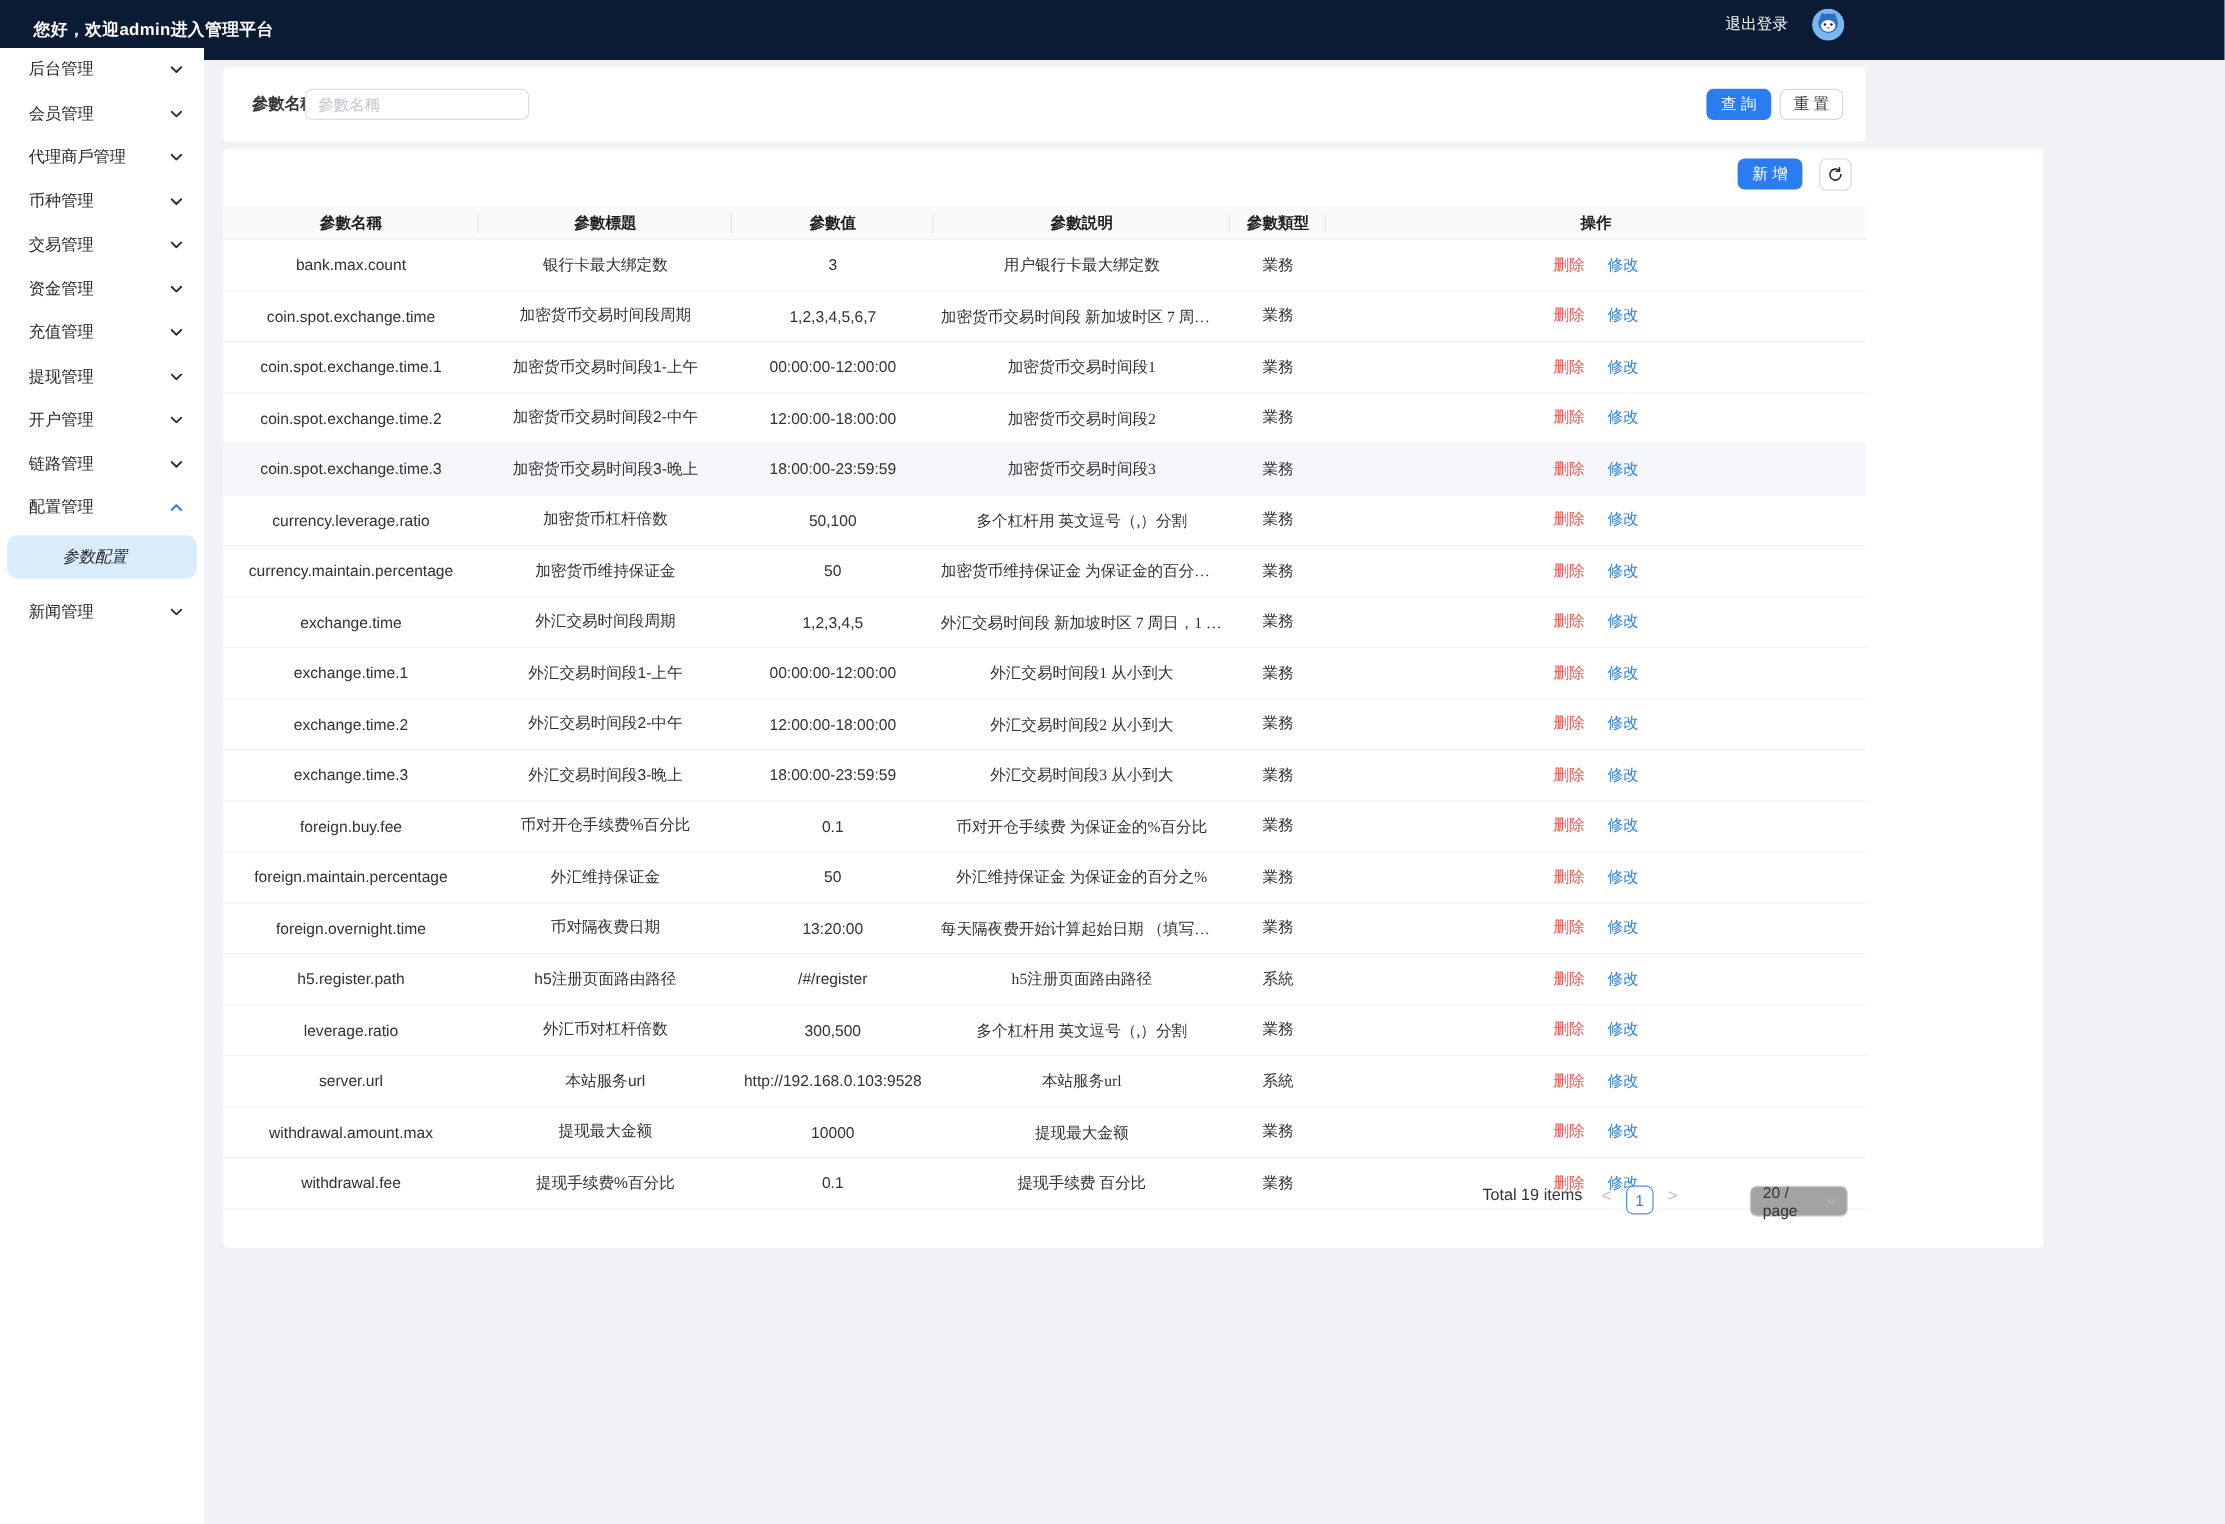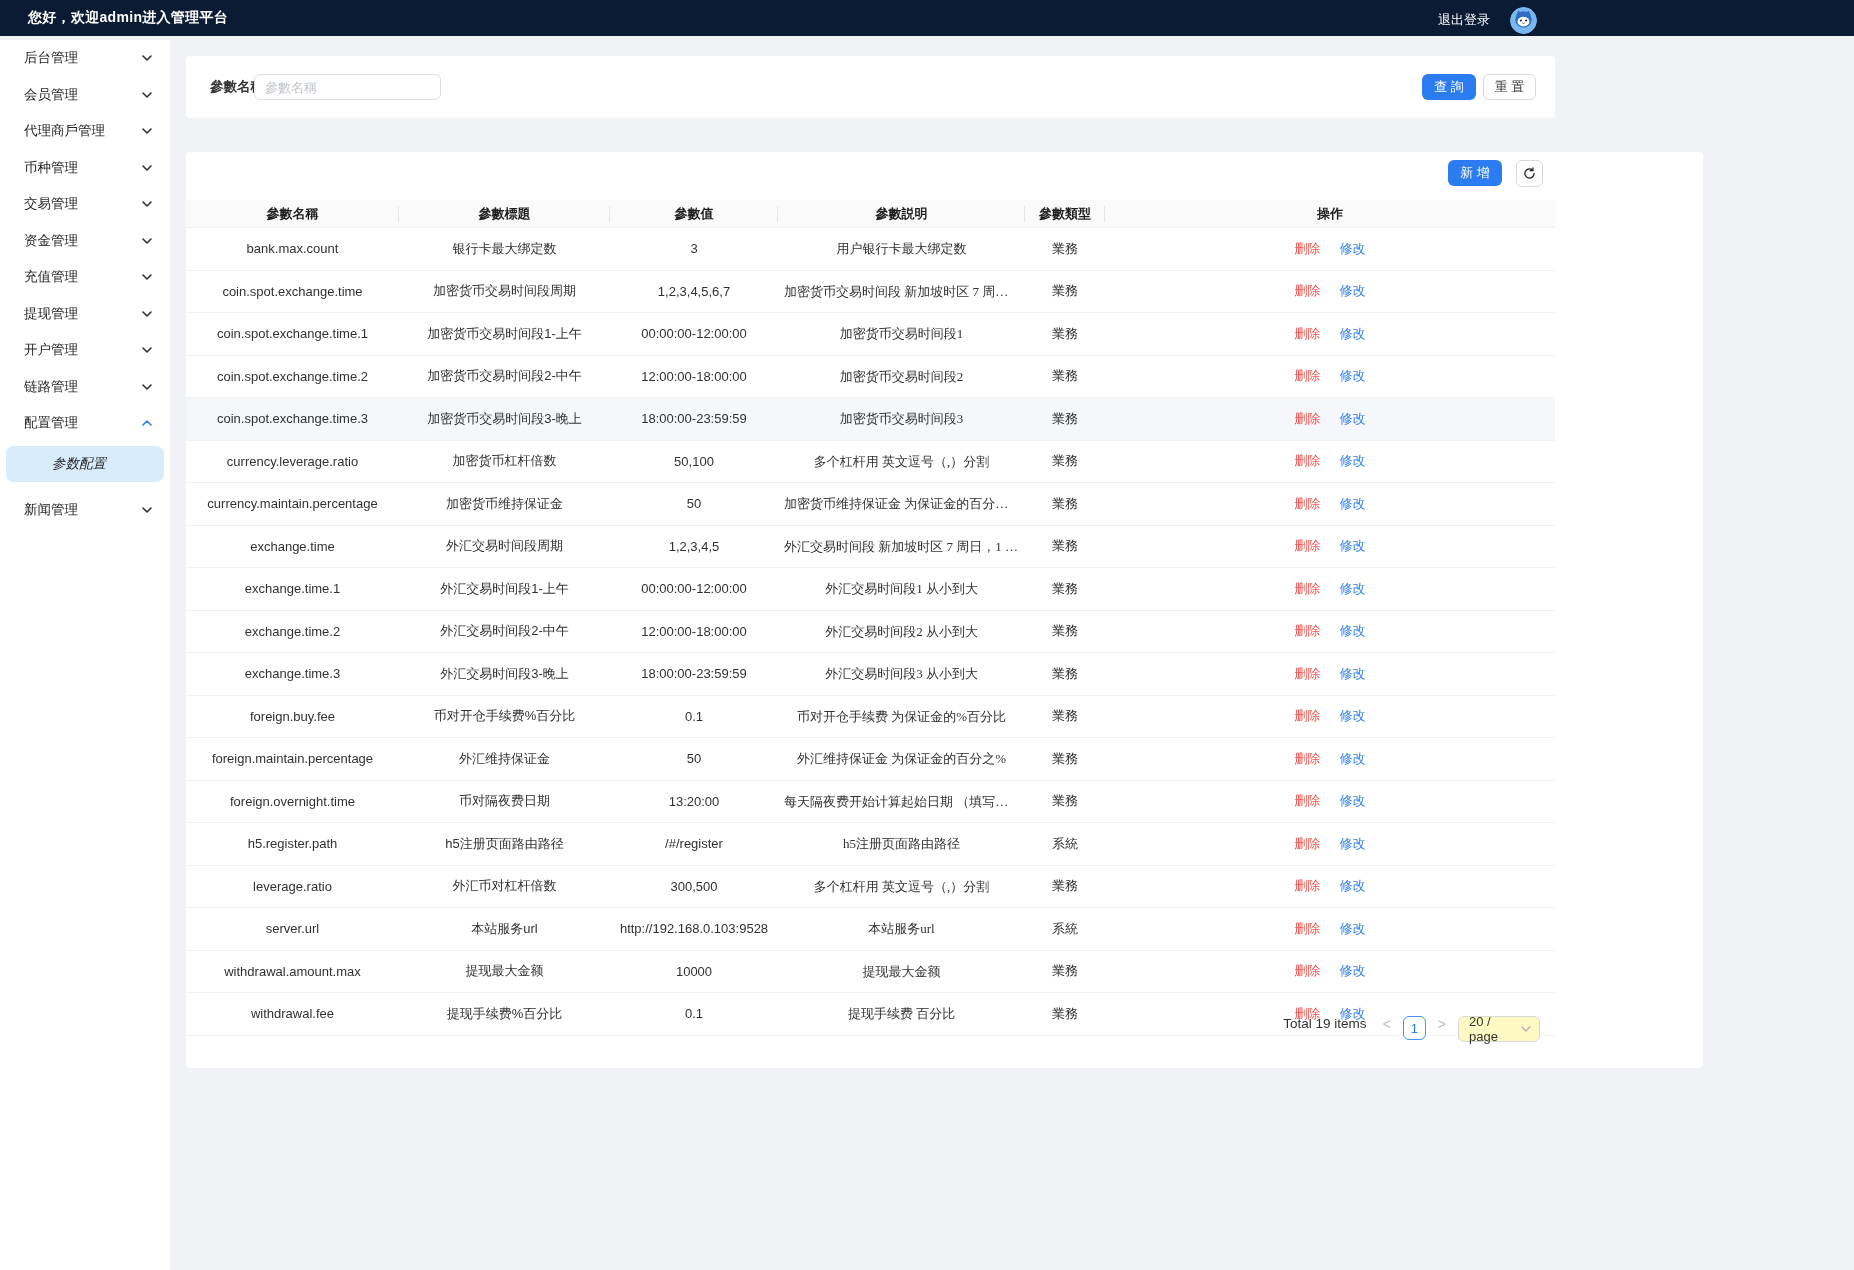--- a/index.html
+++ b/index.html
@@ -2,41 +2,41 @@
 <html style="--primary: #2b7cf0; --navbar-bg: #0b1b33; --danger: #f0544f; --link: #3080e8; --active-menu-bg: #d9ecfc; --page-bg: #f0f2f5; --hover-row-bg: #f5f7fa;"><head>
 <meta charset="utf-8">
 <style>
   html,body{margin:0;padding:0;background:#f0f2f5;}
   #app{position:relative;width:1854px;height:1270px;overflow:hidden;
        background:var(--page-bg,#f0f2f5);
        font-family:"Liberation Sans","DejaVu Sans",sans-serif;
        -webkit-font-smoothing:antialiased;}
 
   
-  .navbar{position:absolute;left:0;top:0;width:1854px;height:36px;
+  .navbar{position:absolute;left:0;top:0;width:1854px;height:50px;
           background:var(--navbar-bg,#0b1b33);display:flex;align-items:center;}
   .welcome{margin-left:28px;color:#fff;font-size:14px;font-weight:bold;letter-spacing:.3px;}
   .nav-right{position:absolute;right:317px;top:0;height:40px;display:flex;align-items:center;gap:20px;}
   .logout{color:#fff;font-size:13px;cursor:pointer;}
   .avatar{width:27px;height:27px;border-radius:50%;overflow:hidden;flex:none;cursor:pointer;}
 
   
   .sidebar{position:absolute;left:0;top:40px;width:170px;height:1230px;background:#fff;}
   .menu-item{height:36.5px;display:flex;align-items:center;justify-content:space-between;
              padding:0 18px 0 24px;font-size:13.5px;color:#262626;cursor:pointer;}
   .chev{color:#303133;flex:none;}
   .chev.up{transform:rotate(180deg);color:var(--primary,#2b7cf0);}
   .submenu-item{height:36px;margin:4px 6px 10px 6px;border-radius:8px;display:flex;align-items:center;
                 padding-left:46px;font-size:13.5px;color:#1f1f1f;cursor:pointer;}
   .submenu-item.active{background:var(--active-menu-bg,#d9ecfc);font-style:italic;}
 
   
   .card{position:absolute;background:#fff;border-radius:4px;}
   .search-card{left:186px;top:56px;width:1369px;height:62px;}
-  .table-card{left:186px;top:152px;width:1517px;height:916px;}
+  .table-card{left:186px;top:124px;width:1517px;height:916px;}
 
   
   .search-label{position:absolute;left:24px;top:0;height:62px;display:flex;align-items:center;
                 font-size:13.5px;font-weight:600;color:#333;}
   .search-input{position:absolute;left:68px;top:18px;width:187px;height:26px;box-sizing:border-box;
                 border:1px solid #dcdfe6;border-radius:6px;padding:0 10px;font-size:13px;color:#333;
                 font-family:inherit;outline:none;}
   .search-input::placeholder{color:#c0c4cc;}
 
   .btn{height:26px;border-radius:6px;font-size:13px;display:flex;align-items:center;justify-content:center;
@@ -70,23 +70,23 @@
   .edit{color:var(--link,#3080e8);font-family:Liberation Mono, monospace;}
 
   
   .pager{position:absolute;left:0;top:864px;width:1369px;height:52px;display:flex;align-items:flex-start;
          justify-content:flex-end;padding-right:15px;box-sizing:border-box;gap:10px;}
   .pg-total{font-size:13.5px;color:#303133;margin-right:4px;}
   .pg-arrow{color:#b9bdc4;font-size:14px;padding:0 2px;cursor:pointer;}
   .pg-num{min-width:23px;height:24px;border:1px solid #4a90f0;border-radius:6px;color:var(--primary,#2b7cf0);
           font-size:13px;display:flex;align-items:center;justify-content:center;background:#fff;cursor:pointer;
           box-sizing:border-box;padding:0 4px;}
-  .pg-size{width:82px;height:26px;border:1px solid #d9d9d9;border-radius:6px;background:#fef9c3;display:flex;
+  .pg-size{width:82px;height:26px;border:1px solid #d9d9d9;border-radius:6px;background:#a3a3a3;display:flex;
            align-items:center;justify-content:space-between;padding:0 8px 0 10px;font-size:13px;color:#333;
-           cursor:pointer;box-sizing:border-box;}
+           cursor:pointer;box-sizing:border-box;margin-left:48px;}
 </style>
 </head>
 <body>
 
 <div id="app">
 
   <div class="navbar">
     <span class="welcome">您好，欢迎admin进入管理平台</span>
     <div class="nav-right">
       <span class="logout">退出登录</span>

